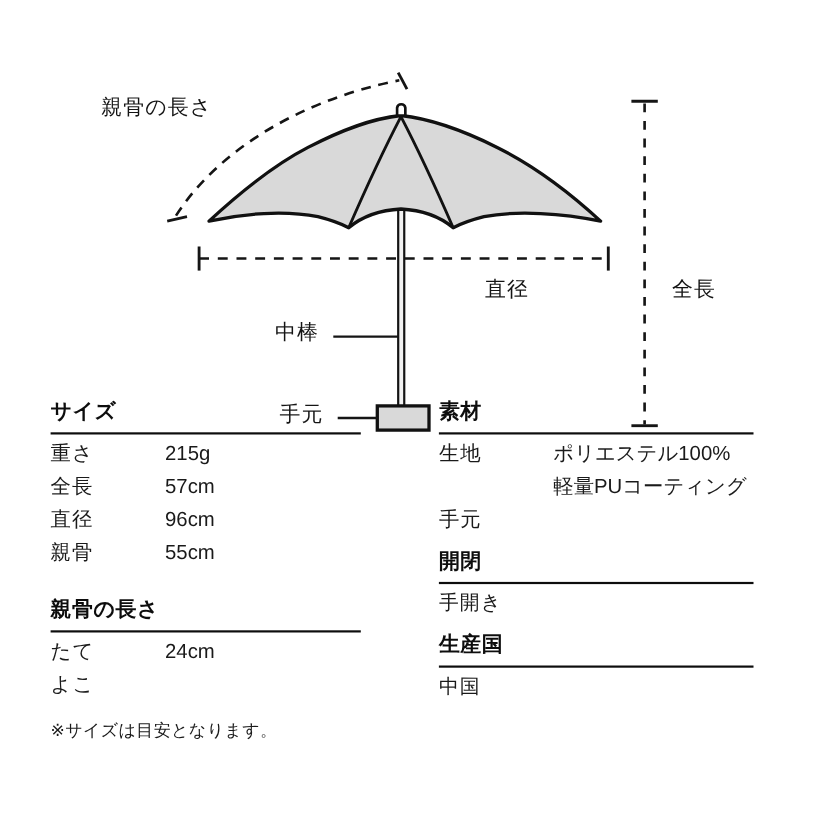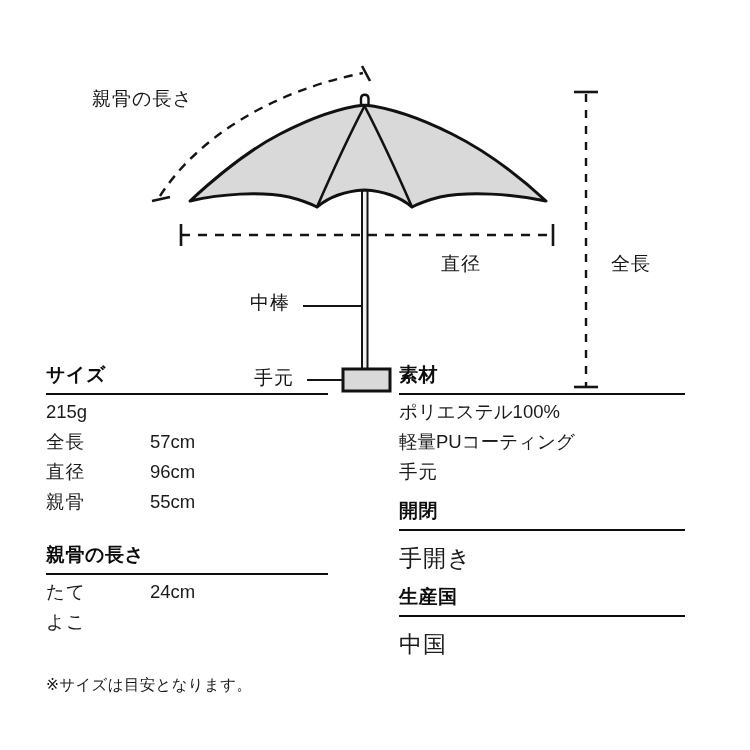--- a/index.html
+++ b/index.html
@@ -78,31 +78,30 @@
   .row .k {
     width: 104px;
     flex: 0 0 104px;
     letter-spacing: 1px;
   }
   .row .v {
     flex: 1 1 auto;
     white-space: pre-line;
   }
   .row-single {
-    font-size: 23px;
+    font-size: 18px;
     line-height: 30px;
     letter-spacing: 1px;
-    margin-top: 12px;
+    margin-top: 2px;
   }
   .note {
     font-size: 15.5px;
     letter-spacing: 0.3px;
     color: #1a1a1a;
     line-height: 1;
-    margin-top: 20px;
   }
   .gap-lg { height: 28px; }
   .gap-md { height: 20px; }
   .gap-sm { height: 14px; }
 </style>
 </head>
 <body>
 
 <div id="diagram-area">
 
@@ -170,20 +169,21 @@
 
 <div id="specs">
 
   <div class="col" id="col-left">
 
     <section>
       <div class="sec-title">サイズ</div>
       <hr class="rule">
       <div class="rows">
         <div class="row">
+          <span class="k">重さ</span>
           <span class="v">215g</span>
         </div>
         <div class="row">
           <span class="k">全長</span>
           <span class="v">57cm</span>
         </div>
         <div class="row">
           <span class="k">直径</span>
           <span class="v">96cm</span>
         </div>
@@ -215,20 +215,21 @@
     <div class="note">※サイズは目安となります。</div>
   </div>
 
   <div class="col" id="col-right">
 
     <section>
       <div class="sec-title">素材</div>
       <hr class="rule">
       <div class="rows">
         <div class="row">
+          <span class="k">生地</span>
           <span class="v">ポリエステル100%
 軽量PUコーティング</span>
         </div>
         <div class="row">
           <span class="k">手元</span>
         </div>
       </div>
     </section>
 
     <div class="gap-sm"></div>

